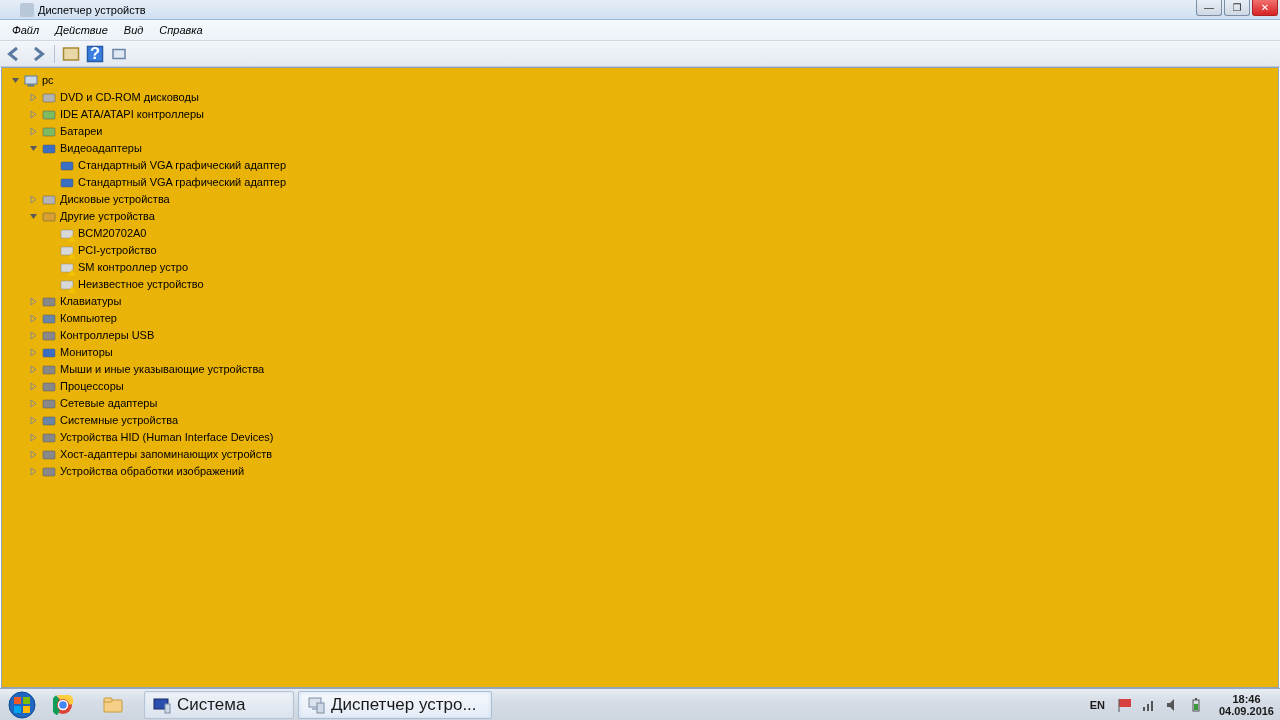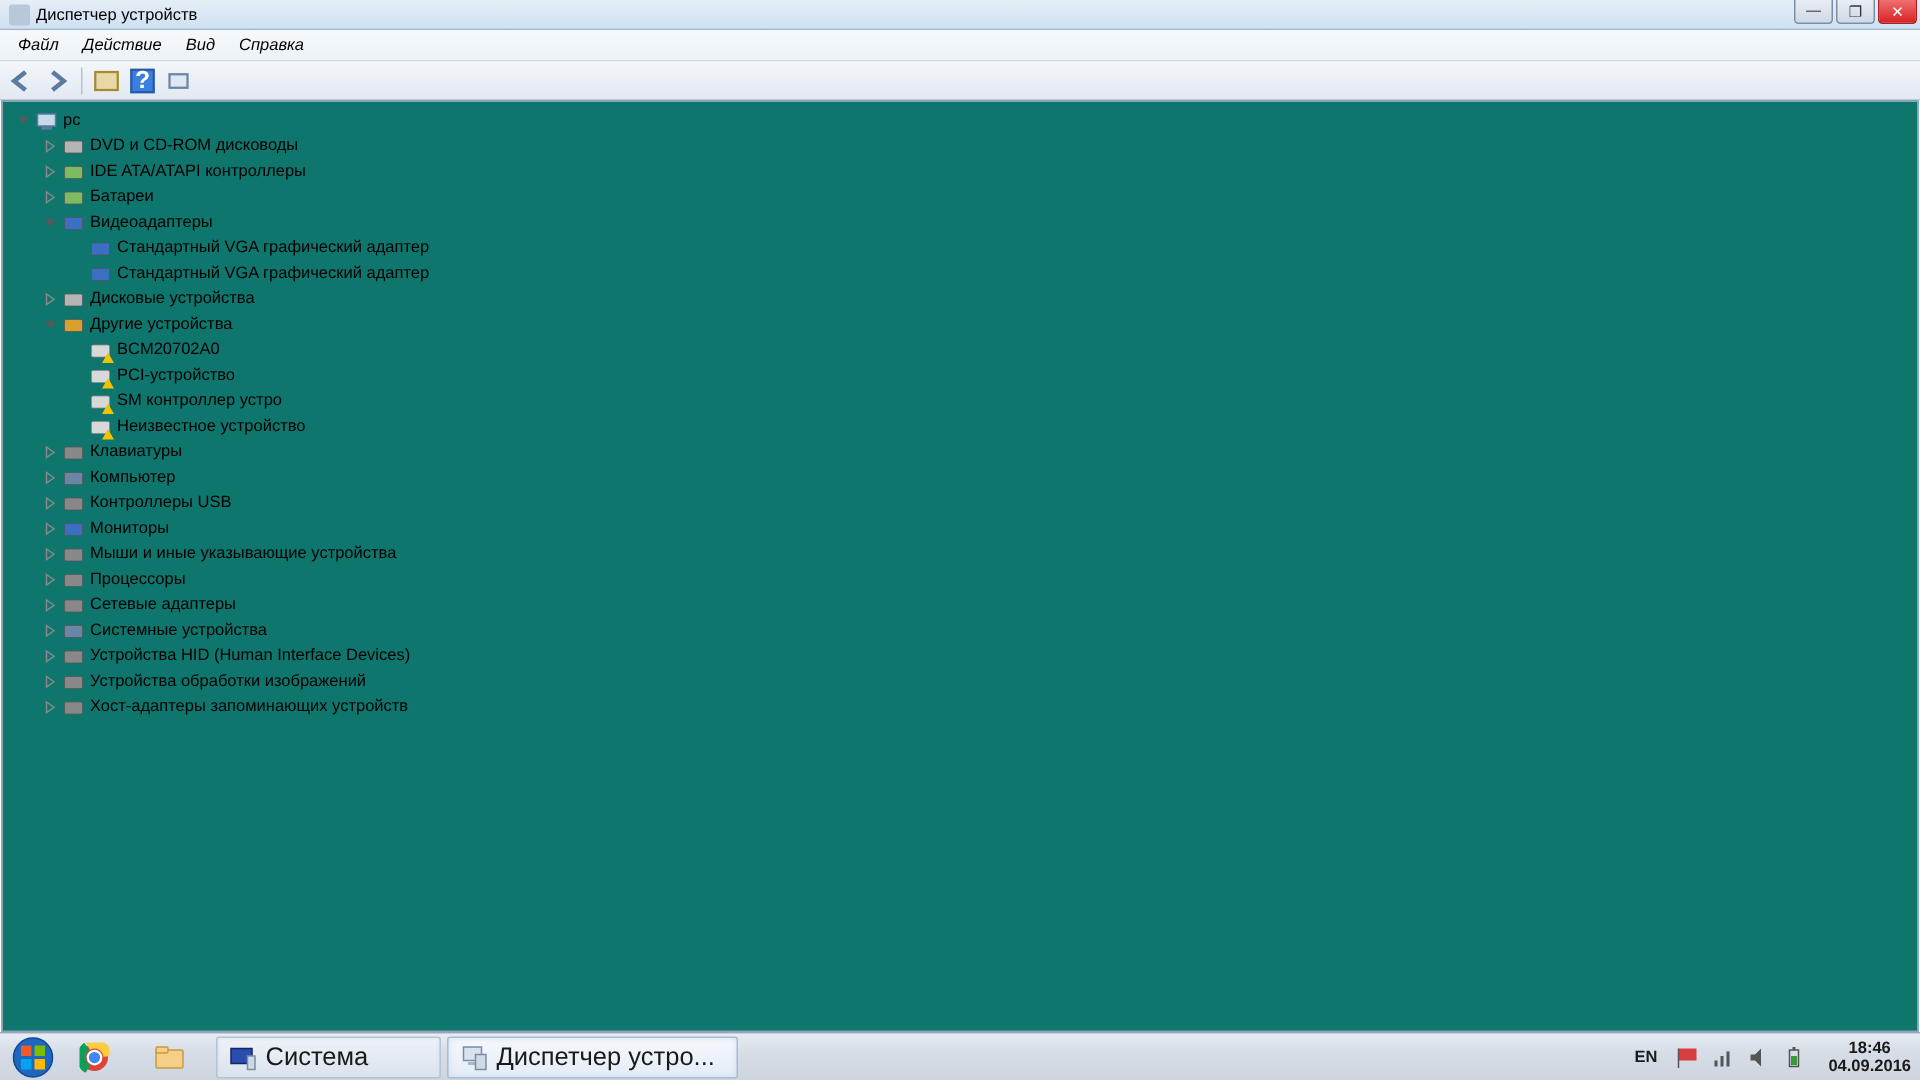--- a/index.html
+++ b/index.html
@@ -1,33 +1,33 @@
 <!DOCTYPE html>
 <html><head>
 <meta charset="utf-8">
 <style>
 * { margin: 0; padding: 0; box-sizing: border-box; font-family: "Segoe UI", Tahoma, sans-serif; font-size: 11px; }
 html, body { width: 1280px; height: 720px; overflow: hidden; background: #fff; }
 
 
-.titlebar { height: 20px; background: linear-gradient(#e6eef7, #cfe0f2); border-bottom: 1px solid #9db6d3; display: flex; align-items: center; padding: 0 2px; position: relative; }
+.titlebar { height: 20px; background: linear-gradient(#e6eef7, #cfe0f2); border-bottom: 1px solid #9db6d3; display: flex; align-items: center; padding: 0 16px; position: relative; }
 .titlebar .app-icon { width: 14px; height: 14px; margin: 0 4px; background: #b9c8d8; border-radius: 2px; }
 .titlebar .title { color: #000; }
 .window-controls { position: absolute; right: 2px; top: 0; display: flex; gap: 2px; }
 .wbtn { width: 26px; height: 16px; border: 1px solid #7a8fa6; border-top: none; border-radius: 0 0 3px 3px; background: linear-gradient(#e9eef5,#cfd8e4); display:flex; align-items:center; justify-content:center; font-size:10px; color:#333; }
 .wbtn.close { background: linear-gradient(#f07070,#d82323); color:#fff; border-color:#a22; }
 
 .menubar { height: 21px; background: linear-gradient(#f5f9fc,#ecf2f8); border-bottom: 1px solid #d0d8e2; display:flex; align-items:center; padding: 0 4px; }
 .menubar .menu-item { padding: 2px 8px; cursor: default; font-style: italic; }
 
 .toolbar { height: 26px; background: linear-gradient(#f3f6fa,#e3e9f1); border-bottom: 1px solid #c0cad6; display:flex; align-items:center; padding: 0 4px; gap:4px; }
 .tbtn { width:20px; height:20px; border:1px solid transparent; border-radius:2px; display:flex; align-items:center; justify-content:center; }
 .tsep { width:1px; height:18px; background:#b6c2d1; margin: 0 2px; }
 
-.content { position:absolute; top:67px; left:0; right:0; bottom:32px; background:#0f766e; border:1px solid #8ea2bb; overflow:auto; margin:0 1px;}
+.content { position:absolute; top:67px; left:0; right:0; bottom:32px; background:#eab308; border:1px solid #8ea2bb; overflow:auto; margin:0 1px;}
 
 
 .tree { padding: 4px 0 4px 4px; user-select:none; }
 .tree ul { list-style:none; padding-left: 18px; }
 .tree > ul { padding-left: 4px; }
 .tree li { white-space: nowrap; line-height:17px; }
 .row { display:flex; align-items:center; height:17px; color:#000; }
 .twisty { width:11px; height:11px; display:inline-flex; align-items:center; justify-content:center; margin-right:2px; cursor:default;}
 .twisty svg { width:9px; height:9px; }
 .icon { width:16px; height:14px; margin-right:3px; display:inline-flex; align-items:center; justify-content:center; }
@@ -420,36 +420,36 @@
                 <span class="twisty">
                   <svg viewBox="0 0 9 9">
                     <path d="M2 1 L7 4.5 L2 8 Z" fill="none" stroke="#888"></path>
                   </svg>
                 </span>
                 <span class="icon">
                   <svg viewBox="0 0 14 12">
                     <rect x="1" y="2" width="12" height="8" rx="1" fill="#888" stroke="#555" stroke-width="0.5"></rect>
                   </svg>
                 </span>
+                <span>Хост-адаптеры запоминающих устройств</span>
+              </div>
+            </li>
+            <li>
+              <div class="row">
+                <span class="twisty">
+                  <svg viewBox="0 0 9 9">
+                    <path d="M2 1 L7 4.5 L2 8 Z" fill="none" stroke="#888"></path>
+                  </svg>
+                </span>
+                <span class="icon">
+                  <svg viewBox="0 0 14 12">
+                    <rect x="1" y="2" width="12" height="8" rx="1" fill="#888" stroke="#555" stroke-width="0.5"></rect>
+                  </svg>
+                </span>
                 <span>Устройства обработки изображений</span>
-              </div>
-            </li>
-            <li>
-              <div class="row">
-                <span class="twisty">
-                  <svg viewBox="0 0 9 9">
-                    <path d="M2 1 L7 4.5 L2 8 Z" fill="none" stroke="#888"></path>
-                  </svg>
-                </span>
-                <span class="icon">
-                  <svg viewBox="0 0 14 12">
-                    <rect x="1" y="2" width="12" height="8" rx="1" fill="#888" stroke="#555" stroke-width="0.5"></rect>
-                  </svg>
-                </span>
-                <span>Хост-адаптеры запоминающих устройств</span>
               </div>
             </li>
           </ul>
       </li>
     </ul>
   </div>
 </div>
 
 <div class="taskbar">
   <div class="start-btn">

